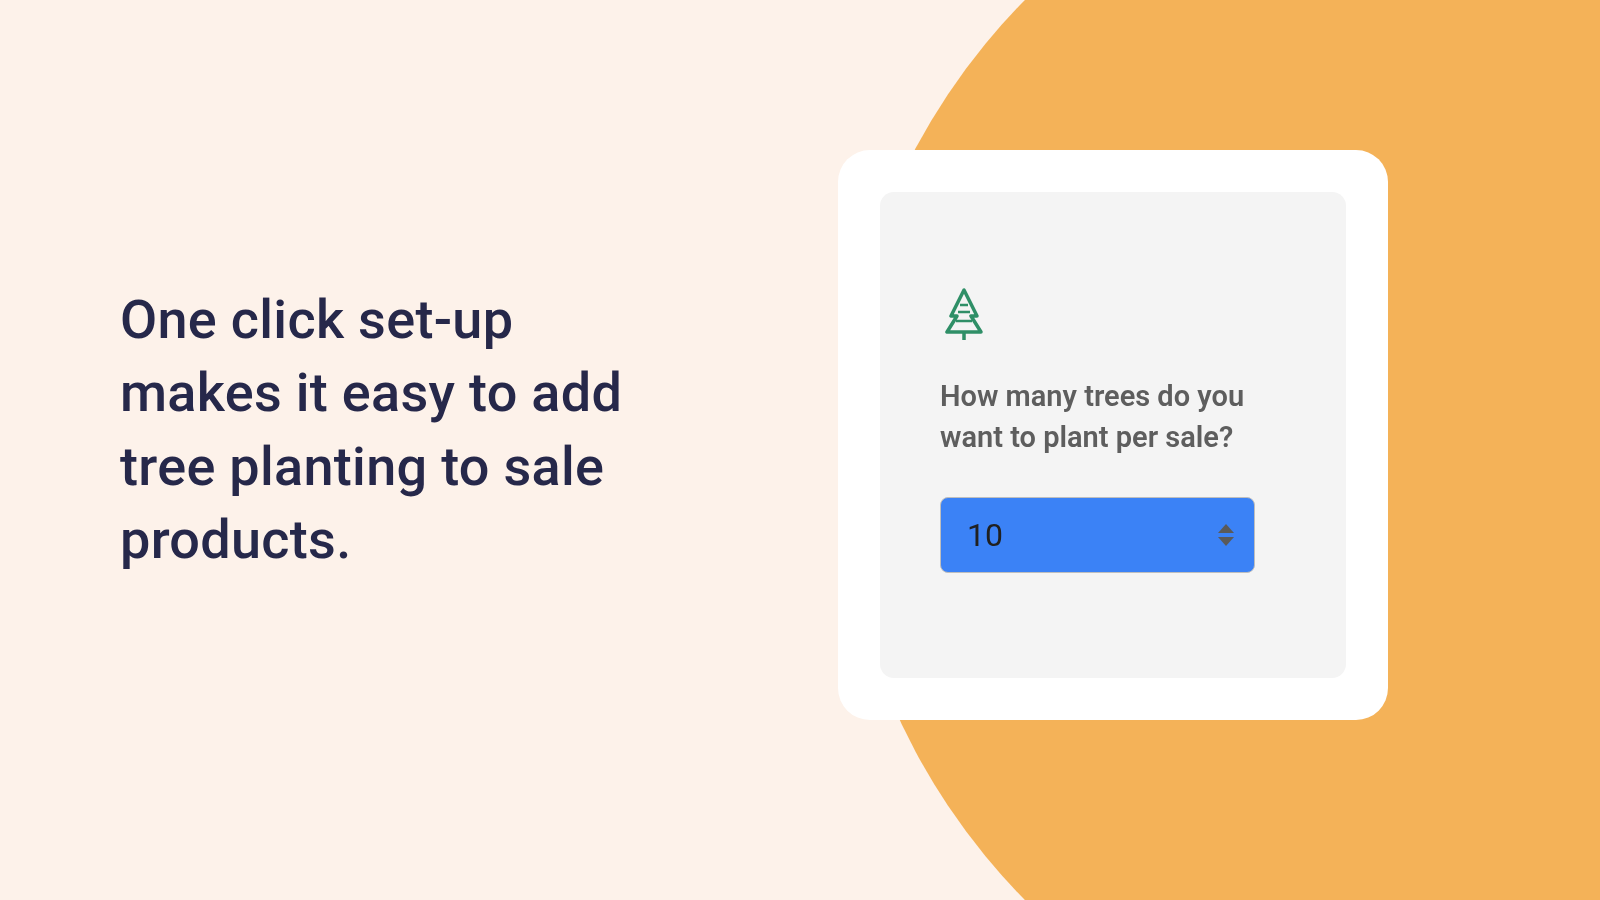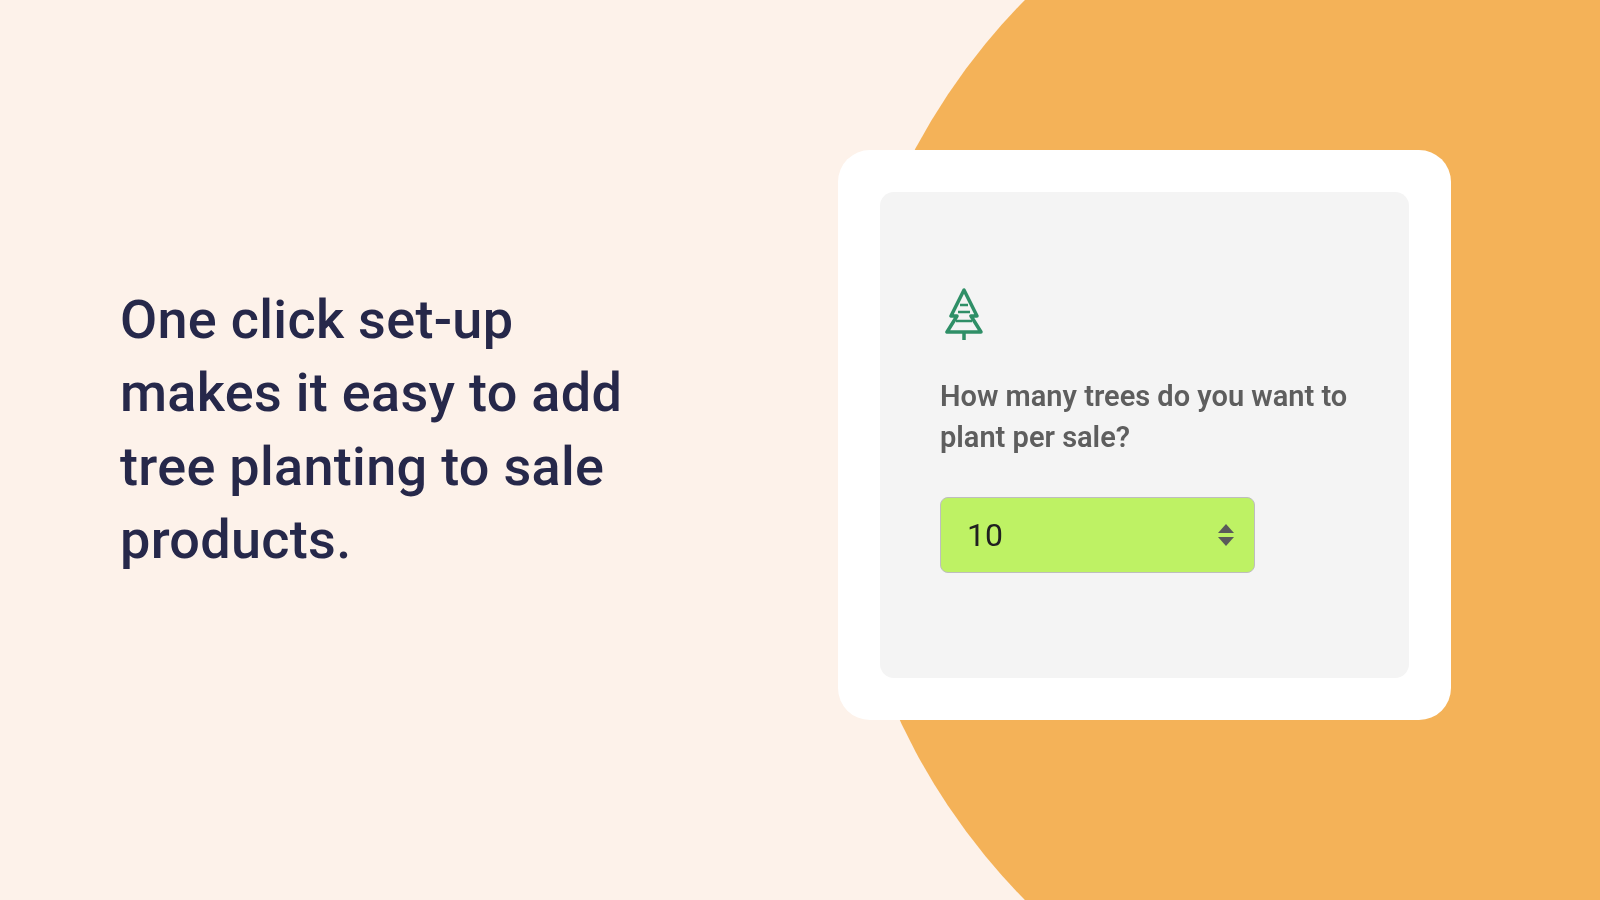--- a/index.html
+++ b/index.html
@@ -29,21 +29,21 @@
       font-size: 54px;
       line-height: 1.36;
       font-weight: 500;
       color: #26284A;
       letter-spacing: 0.3px;
     }
     .card {
       position: absolute;
       left: 838px;
       top: 150px;
-      width: 613px;
+      width: 550px;
       height: 570px;
       background: #FFFFFF;
       border-radius: 32px;
       padding: 42px;
     }
     .card-inner {
       width: 100%;
       height: 100%;
       background: #F4F4F4;
       border-radius: 14px;
@@ -59,21 +59,21 @@
       color: #5E5E5E;
       line-height: 1.4;
       margin-bottom: 40px;
       max-width: 420px;
     }
     .stepper {
       display: flex;
       align-items: center;
       width: 315px;
       height: 76px;
-      background: #bef264;
+      background: #3b82f6;
       border: 1px solid #BEBEBE;
       border-radius: 8px;
       padding: 0 20px 0 26px;
     }
     .stepper-value {
       flex: 1;
       font-size: 32px;
       color: #202020;
       font-weight: 400;
       border: none;

